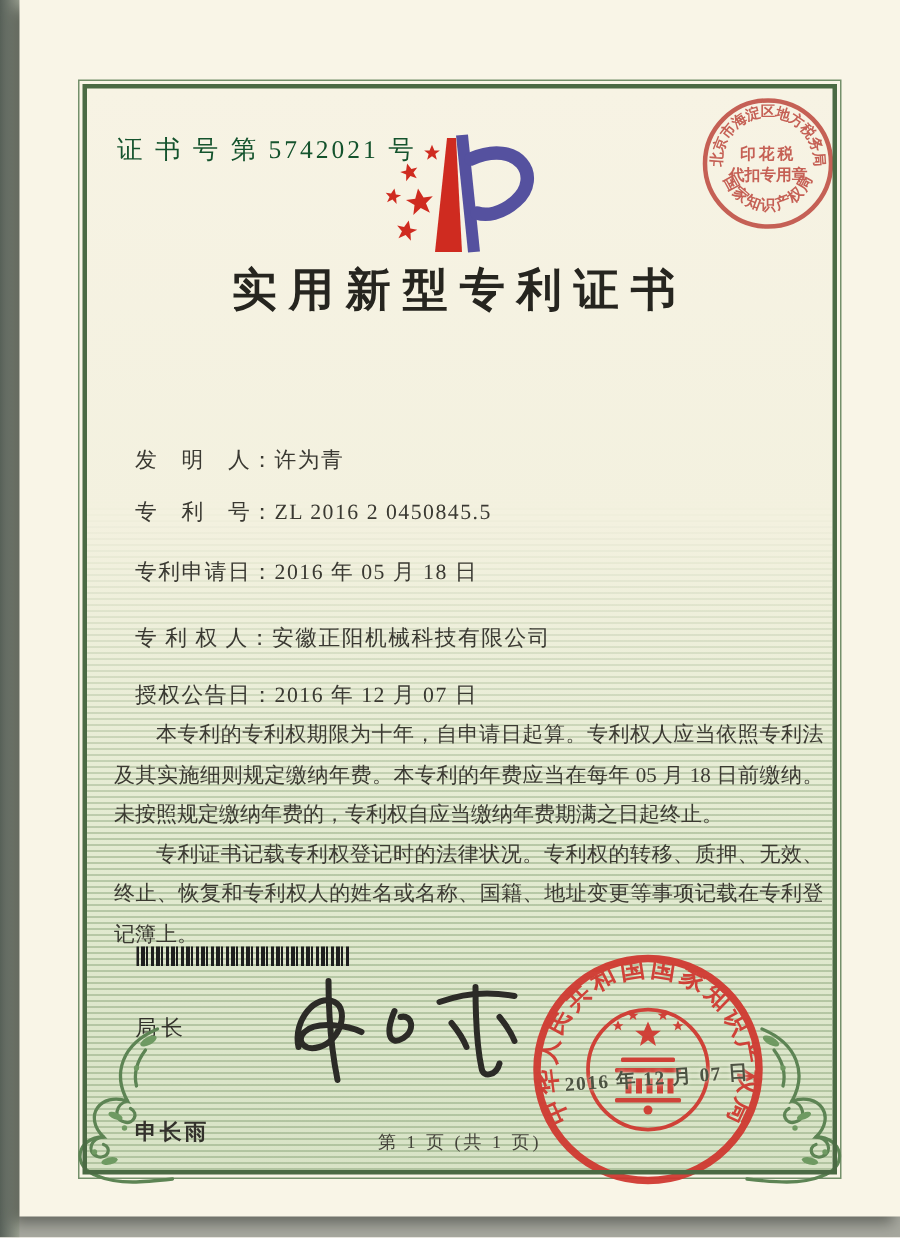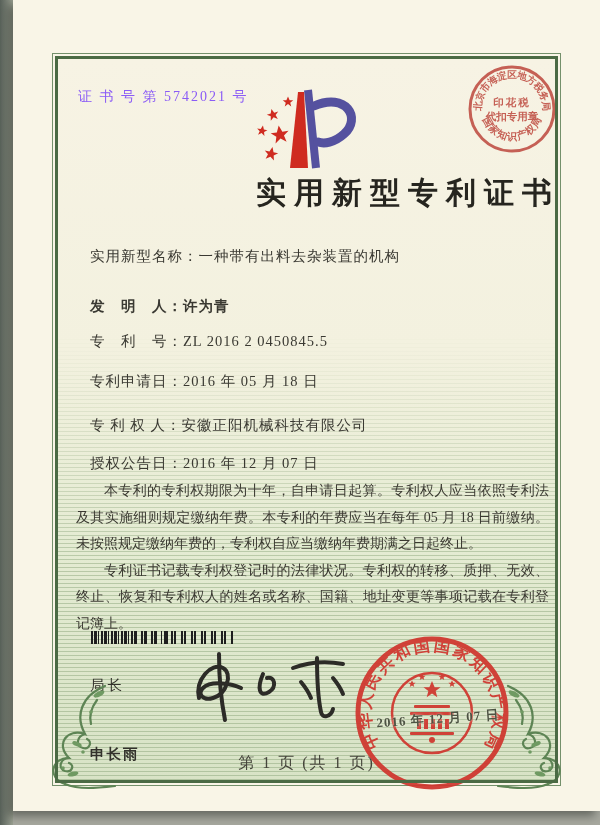--- a/index.html
+++ b/index.html
@@ -13,41 +13,41 @@
   .frame{position:absolute;left:39px;top:53px;width:507px;height:731px;border:1px solid #74906b;}
   .frame-inner{position:absolute;inset:2px;border:3px solid #4b6a44;pointer-events:none;z-index:3;}
   .pattern-base{position:absolute;inset:5px;z-index:0;
     background:linear-gradient(to bottom,#f7f3e4 0%,#f3f1df 40%,#e4ebd2 68%,#d8e3c6 100%);}
   .pattern-lines{position:absolute;inset:5px;z-index:1;
     background:repeating-linear-gradient(to bottom,rgba(124,153,108,.42) 0 1px,rgba(0,0,0,0) 1px 4px);
     -webkit-mask-image:linear-gradient(to bottom,transparent 0%,transparent 38%,#000 70%);
     mask-image:linear-gradient(to bottom,transparent 0%,transparent 38%,#000 70%);}
   .content{position:absolute;inset:0;z-index:2;}
   
-  .cert-no{position:absolute;left:25px;top:34px;font-size:14px;letter-spacing:2px;color:#8b5cf6;white-space:pre;}
+  .cert-no{position:absolute;left:25px;top:34px;font-size:17px;letter-spacing:2px;color:#14532d;white-space:pre;}
   .logo{position:absolute;left:189px;top:30px;width:120px;height:88px;}
-  .title{position:absolute;left:0;top:119px;width:100%;text-align:right;font-size:30px;font-weight:bold;
+  .title{position:absolute;left:0;top:119px;width:100%;text-align:center;font-size:30px;font-weight:bold;
     letter-spacing:8px;color:#26251f;}
   .field{position:absolute;left:37px;font-size:14.5px;color:#3a3932;letter-spacing:1px;white-space:pre;}
-  .f0{top:193px;} .f1{top:243px;font-weight:bold;} .f2{top:278px;text-align:center;} .f3{top:318px;} .f4{top:362px;font-family:Liberation Serif, serif;} .f5{top:400px;font-family:Liberation Serif, serif;}
+  .f0{top:193px;} .f1{top:243px;} .f2{top:278px;text-align:center;} .f3{top:318px;} .f4{top:362px;font-family:Liberation Serif, serif;} .f5{top:400px;font-family:Liberation Serif, serif;}
   .paras{position:absolute;left:23px;top:424px;width:473px;font-size:14px;line-height:26.5px;
     color:#3b3a32;text-align:justify;}
   .paras p{margin:0;text-indent:2em;}
   .barcode{position:absolute;left:38px;top:577px;width:142px;height:13px;
     background:repeating-linear-gradient(90deg,#1e1e1e 0 1.5px,transparent 1.5px 3px,#1e1e1e 3px 5.5px,
       transparent 5.5px 6.5px,#1e1e1e 6.5px 7.5px,transparent 7.5px 10px);}
   .director-label{position:absolute;left:37px;top:622px;font-family:"Liberation Sans","DejaVu Sans",sans-serif;
     font-weight:normal;font-size:14.5px;color:#33322c;letter-spacing:3px;}
   .director-name{position:absolute;left:37px;top:646px;font-family:"Liberation Sans","DejaVu Sans",sans-serif;
     font-weight:bold;font-size:14.5px;color:#33322c;letter-spacing:2px;margin-top:45px;}
   .signature{position:absolute;left:128px;top:594px;width:175px;height:80px;}
   .seal{position:absolute;left:294px;top:574px;width:170px;height:170px;opacity:.93;}
   .seal-date{position:absolute;left:300px;top:656px;width:170px;text-align:center;font-size:13px;
     color:#4d5343;letter-spacing:1px;transform:rotate(-4deg);text-shadow:0 0 3px #eef0dd;font-weight:bold;}
-  .footer-page{position:absolute;left:0;top:699px;width:100%;text-align:center;font-size:16px;
+  .footer-page{position:absolute;left:0;top:699px;width:100%;text-align:center;font-size:12px;
     color:#45443b;letter-spacing:2px;}
   .ornament{position:absolute;width:92px;height:112px;z-index:4;}
   .orn-left{left:-14px;top:628px;}
   .orn-right{left:429px;top:628px;}
   .tax-stamp{position:absolute;left:454px;top:64px;width:90px;height:92px;opacity:.9;}
 </style>
 </head>
 <body>
 
 <div class="photo">
@@ -76,21 +76,20 @@
 
           <use href="#star5" transform="translate(46,18) scale(0.55)" fill="#cf2b20"></use>
           <use href="#star5" transform="translate(31,31) scale(0.62) rotate(-15)" fill="#cf2b20"></use>
           <use href="#star5" transform="translate(20,47) scale(0.55) rotate(10)" fill="#cf2b20"></use>
           <use href="#star5" transform="translate(38,51) scale(0.95) rotate(-8)" fill="#cf2b20"></use>
           <use href="#star5" transform="translate(29,70) scale(0.72) rotate(12)" fill="#cf2b20"></use>
         </svg>
 
         <div class="title">实用新型专利证书</div>
 
-        <div class="field f0"><span>实用新型名称：</span><span>一种带有出料去杂装置的机构</span></div>
         <div class="field f1"><span>发　明　人：</span><span>许为青</span></div>
         <div class="field f2"><span>专　利　号：</span><span>ZL 2016 2 0450845.5</span></div>
         <div class="field f3"><span>专利申请日：</span><span>2016 年 05 月 18 日</span></div>
         <div class="field f4"><span>专 利 权 人：</span><span>安徽正阳机械科技有限公司</span></div>
         <div class="field f5"><span>授权公告日：</span><span>2016 年 12 月 07 日</span></div>
 
         <div class="paras">
           <p>本专利的专利权期限为十年，自申请日起算。专利权人应当依照专利法及其实施细则规定缴纳年费。本专利的年费应当在每年 05 月 18 日前缴纳。未按照规定缴纳年费的，专利权自应当缴纳年费期满之日起终止。</p>
           <p>专利证书记载专利权登记时的法律状况。专利权的转移、质押、无效、终止、恢复和专利权人的姓名或名称、国籍、地址变更等事项记载在专利登记簿上。</p>
         </div>

